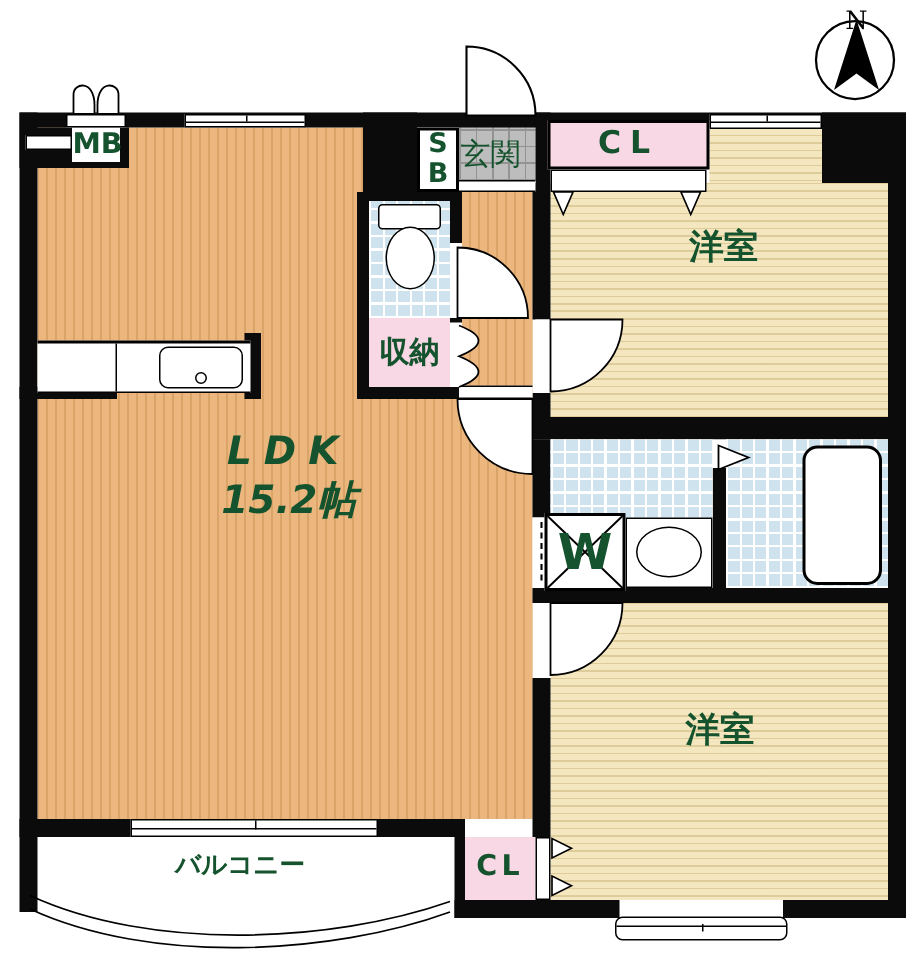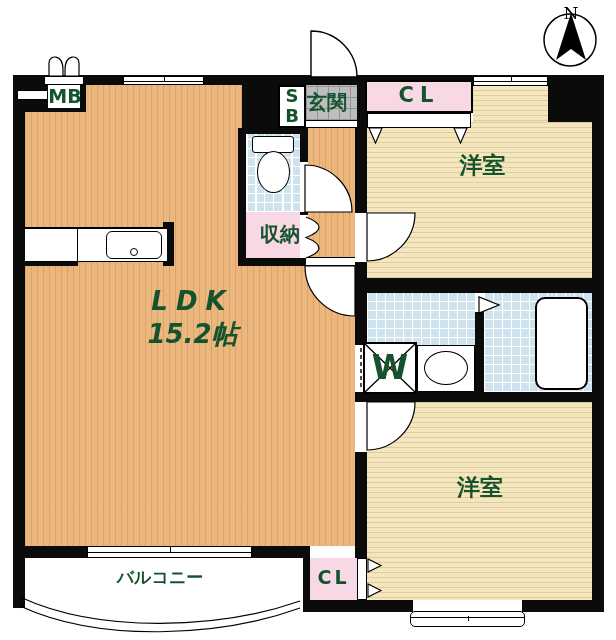--- a/index.html
+++ b/index.html
@@ -157,23 +157,23 @@
       <path d="M571,13 L556,60 L571,49 L586,60 Z" fill="#000"></path>
       <text x="571" y="19" text-anchor="middle" font-family="DejaVu Serif, serif" font-size="17" fill="#000">N</text>
     </g>
   </svg>
 
   <div class="lbl" style="left:48px;top:86px;width:34px;font-size:19px;font-weight:bold;letter-spacing:0px;">MB</div>
   <div class="lbl" style="left:280px;top:86px;width:24px;font-size:18px;font-weight:bold;line-height:1.1;">
     <span>S</span><br>
     <span>B</span>
   </div>
-  <div class="lbl" style="left:306px;top:91px;width:42px;font-size:20px;font-weight:700;">玄関</div>
+  <div class="lbl" style="left:306px;top:91px;width:42px;font-size:20px;font-weight:400;">玄関</div>
   <div class="lbl" style="left:365px;top:84px;width:108px;font-size:21px;font-weight:bold;letter-spacing:6px;">CL</div>
-  <div class="lbl" style="left:246px;top:223px;width:54px;font-size:20px;font-weight:600;text-align:right;">収納</div>
+  <div class="lbl" style="left:246px;top:223px;width:54px;font-size:20px;font-weight:600;">収納</div>
   <div class="lbl" style="left:363px;top:350px;width:54px;font-size:33px;font-weight:bold;">W</div>
   <div class="lbl" style="left:425px;top:150px;width:115px;font-size:23px;font-weight:600;line-height:1.35;">
     <div>洋室</div>
   </div>
   <div class="lbl" style="left:110px;top:285px;width:165px;font-size:26px;font-weight:600;line-height:1.25;font-style:italic;">
     <div style="letter-spacing:8px;">LDK</div>
     <div>15.2帖</div>
   </div>
   <div class="lbl" style="left:420px;top:472px;width:120px;font-size:23px;font-weight:600;line-height:1.35;">
     <div>洋室</div>

